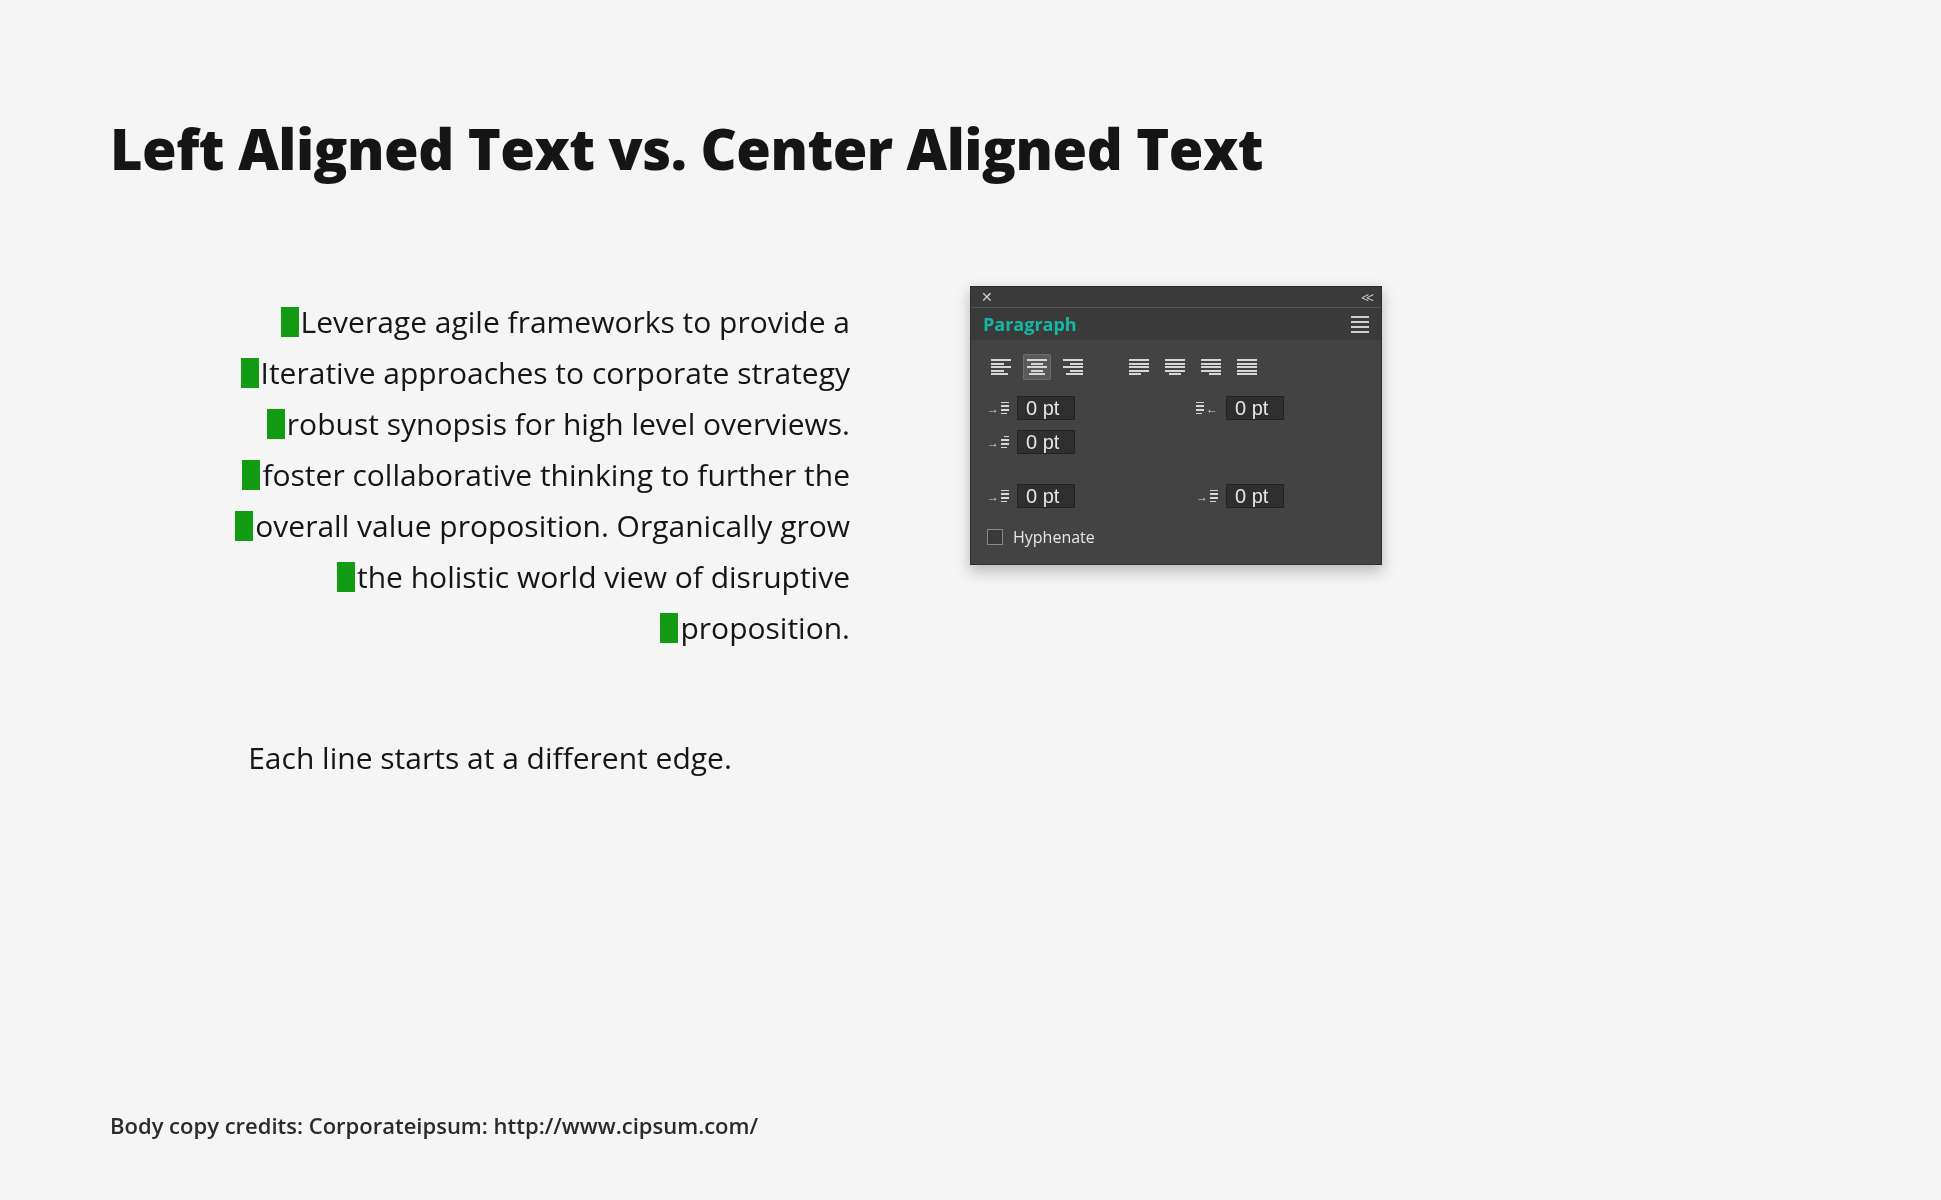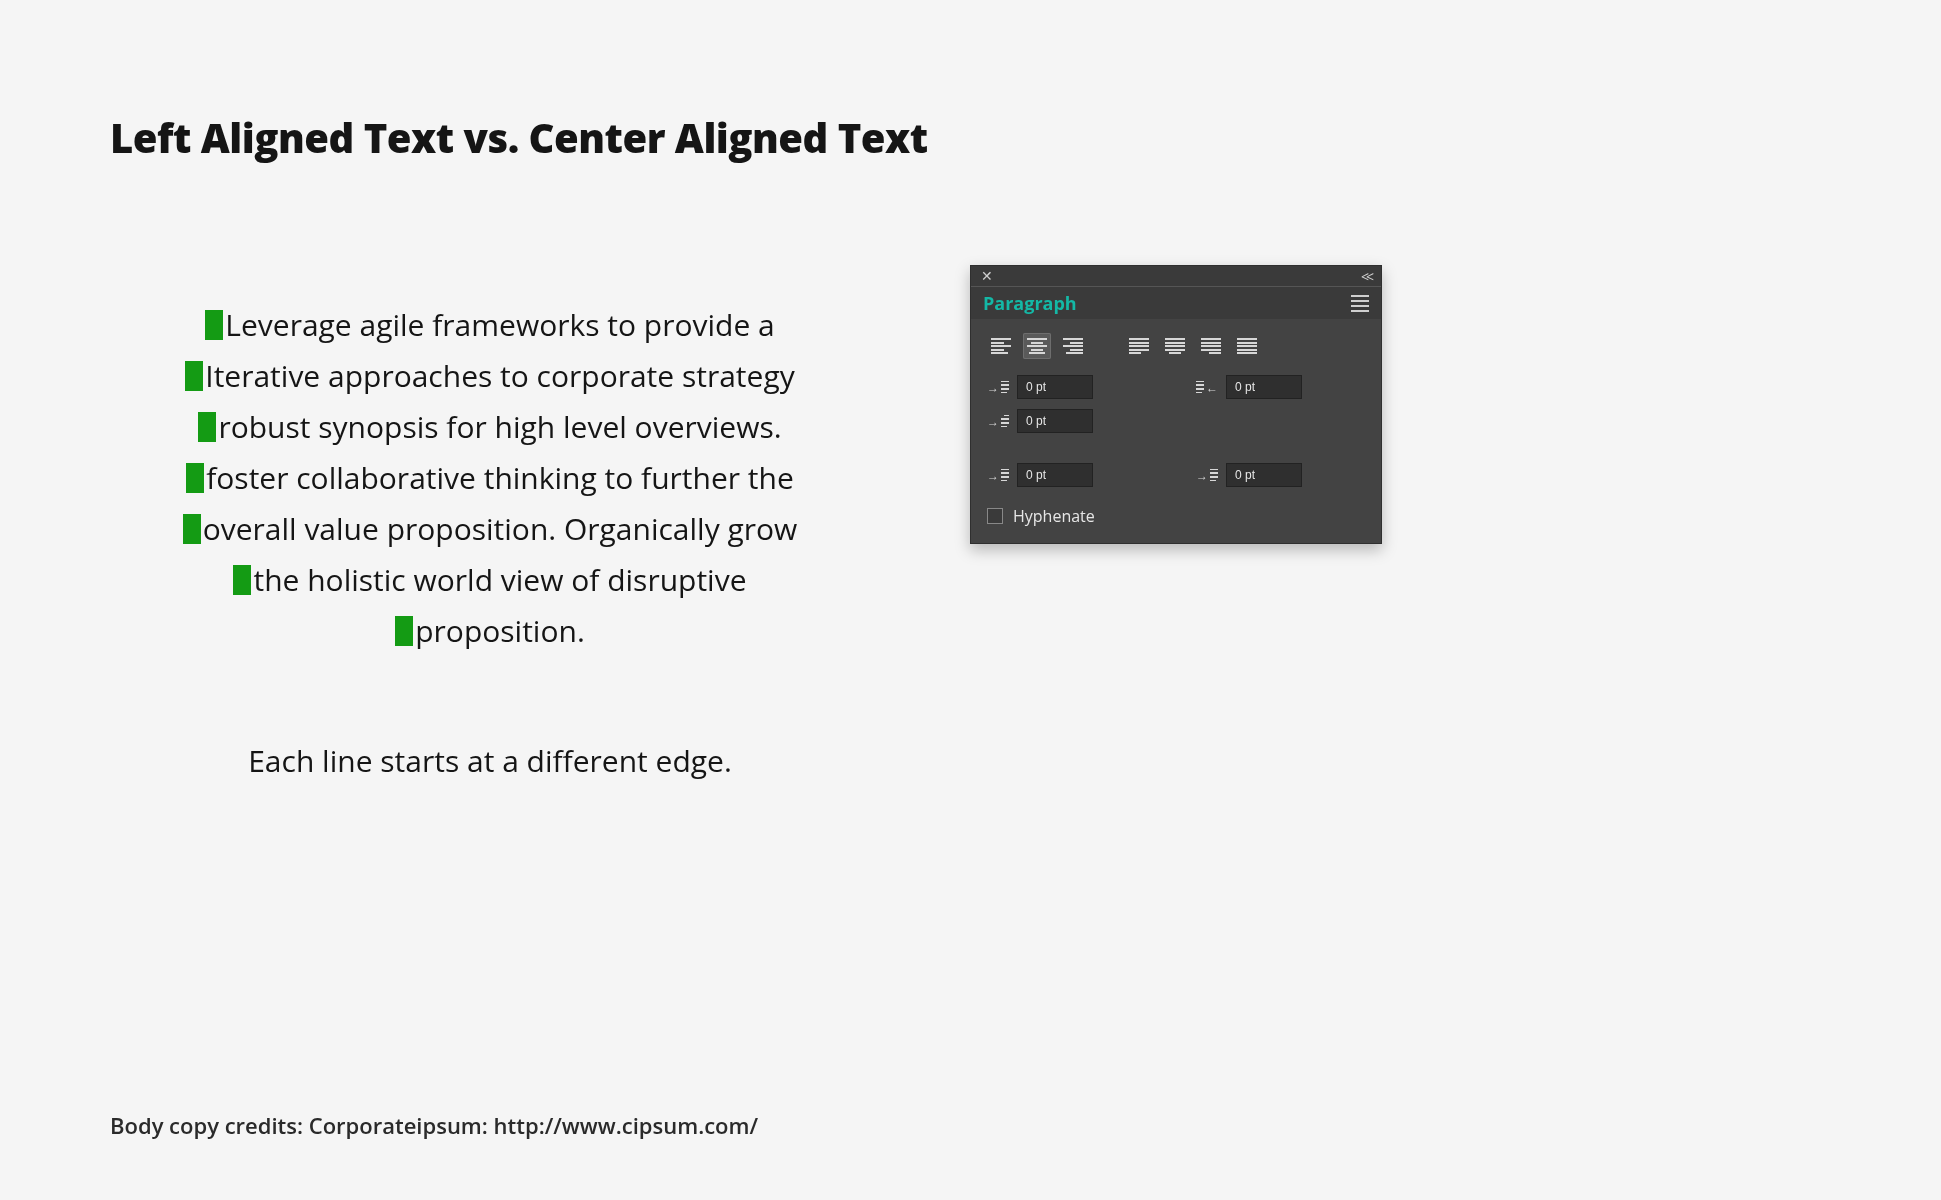--- a/index.html
+++ b/index.html
@@ -26,40 +26,39 @@
   }
   .page {
     position: relative;
     width: 100%;
     height: 100%;
     box-sizing: border-box;
     padding: 110px 110px 60px 110px;
   }
   h1.title {
     margin: 0;
-    font-size: 40px;
+    font-size: 56px;
     font-weight: 800;
     letter-spacing: -0.5px;
   }
   .content-row {
     display: flex;
     align-items: flex-start;
     gap: 120px;
     margin-top: 110px;
   }
   .left-col {
     width: 720px;
     flex: 0 0 720px;
     margin-left: 20px;
   }
   .para {
     font-size: 30px;
     line-height: 1.7;
-    text-align: center;
-    margin-top: 24px;
+    text-align: right;
   }
   .para .line {
     display: block;
     white-space: nowrap;
   }
   .mk {
     display: inline-block;
     width: 18px;
     height: 30px;
     background: var(--green);
@@ -235,26 +234,26 @@
   .mini-para i:nth-child(1){width:100%}
   .mini-para.first i:nth-child(1){width:60%; margin-left:auto}
   .mini-para i:nth-child(2){width:100%}
   .mini-para i:nth-child(3){width:100%}
   .mini-para i:nth-child(4){width:75%}
   .arrow-l::before { content:"→"; font-size:12px; margin-right:2px; color:var(--icon-stroke);}
   .arrow-r::after  { content:"←"; font-size:12px; margin-left:2px; color:var(--icon-stroke);}
   .arrow-down::before{ content:"→"; font-size:12px; margin-right:2px; color:var(--icon-stroke);}
 
   .num-input {
-    width: 76px;
+    width: 58px;
     height: 24px;
     background: var(--input-bg);
     border: 1px solid #222;
     color: var(--panel-text);
-    font-size: 12px;
+    font-size: 20px;
     padding: 0 8px;
     box-sizing: border-box;
     outline: none;
   }
 
   .section-gap { height: 10px; grid-column: 1 / -1; }
 
   .hyphen-row {
     display: flex;
     align-items: center;

